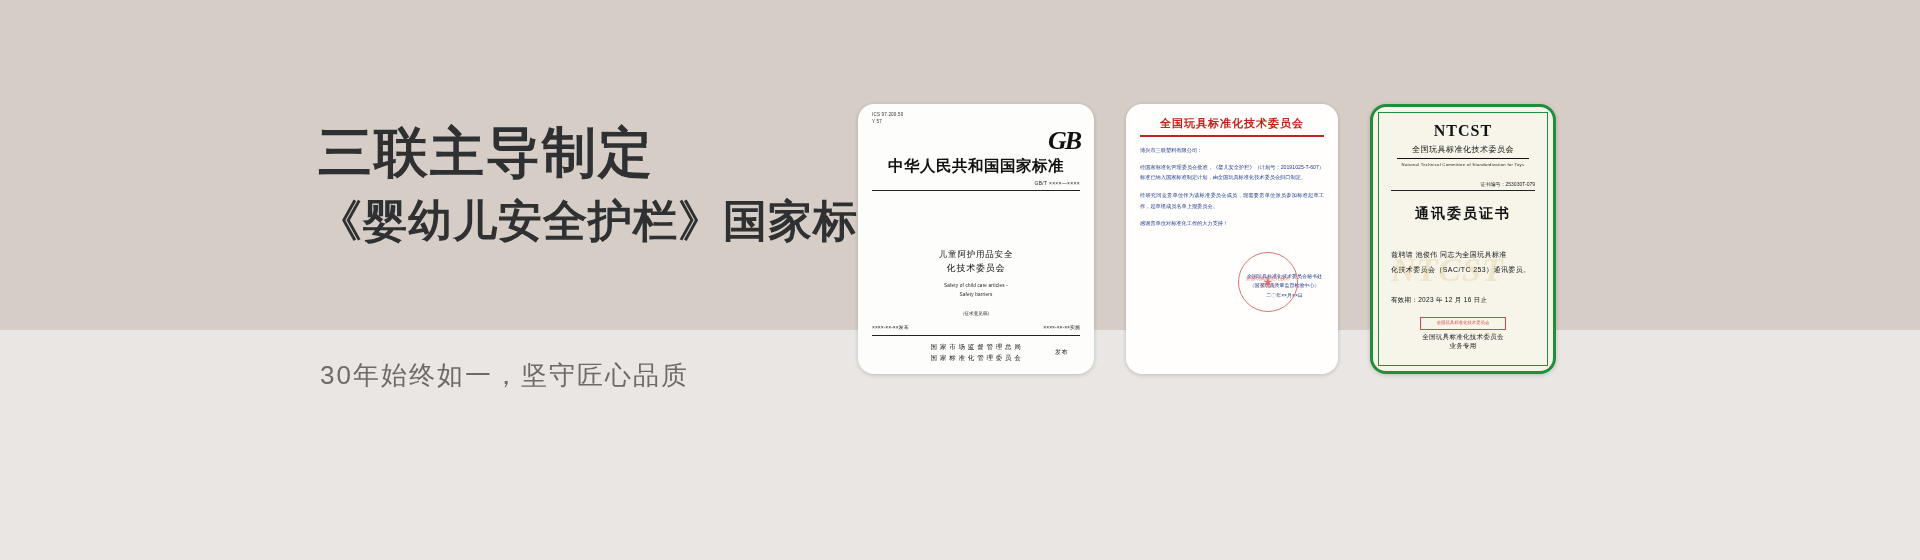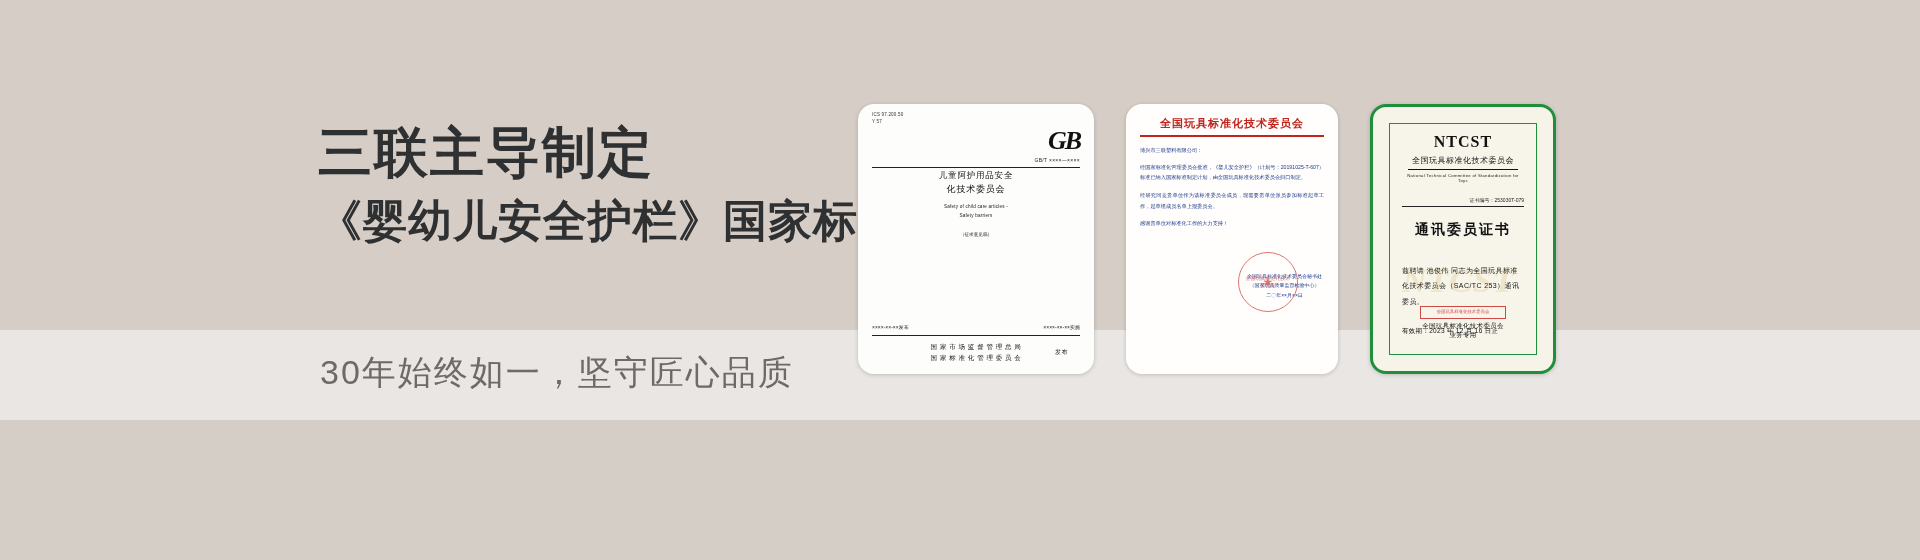--- a/index.html
+++ b/index.html
@@ -9,21 +9,21 @@
   body {
     width: 1920px;
     height: 560px;
     overflow: hidden;
     font-family: "Liberation Sans", sans-serif;
     background: #d5cec7;
   }
   .banner {
     position: relative;
     width: 1920px;
-    height: 420px;
+    height: 560px;
     background: linear-gradient(to bottom, #d6cfc8 0%, #d6cfc8 46%, #dbd6d1 46.2%, #e7e4e1 100%);
     overflow: hidden;
   }
   .bg-top {
     position: absolute;
     left: 0; top: 0;
     width: 1920px;
     height: 330px;
     background: #d5cdc6;
   }
@@ -56,22 +56,22 @@
     font-weight: bold;
     color: #2f3032;
     letter-spacing: 1px;
     line-height: 1.25;
     margin: 8px 0 0 0;
     white-space: nowrap;
   }
   .subline {
     position: absolute;
     left: 320px;
-    top: 350px;
-    font-size: 34px;
+    top: 358px;
+    font-size: 26px;
     color: #6d6a68;
     letter-spacing: 2px;
     white-space: nowrap;
   }
 
   
   .certs {
     position: absolute;
     left: 858px;
     top: 104px;
@@ -132,20 +132,21 @@
     color: #222;
     margin-top: 3px;
     letter-spacing: .3px;
   }
   .c1-rule {
     height: 1px;
     background: #222;
     margin-top: 4px;
   }
   .c1-mid {
+    margin-top: 56px;
     text-align: center;
   }
   .c1-mid-l1 {
     font-size: 8.5px;
     color: #111;
     letter-spacing: .8px;
     line-height: 1.7;
   }
   .c1-mid-l2 {
     font-size: 9px;
@@ -268,21 +269,21 @@
     font-size: 12px;
   }
 
   
   .cert3 {
     width: 186px;
     height: 270px;
     background: #f6f3e8;
     border: 3px solid #1f8f3c;
     box-sizing: border-box;
-    padding: 16px;
+    padding: 5px;
   }
   .c3-inner {
     border: 1.5px solid #1f8f3c;
     width: 100%;
     height: 100%;
     box-sizing: border-box;
     padding: 10px 12px;
     position: relative;
     background: #f7f5ea;
   }
@@ -401,20 +402,21 @@
   <div class="subline">30年始终如一，坚守匠心品质</div>
 
   <div class="certs">
 
     <div class="cert cert1">
       <div class="c1-codes" style="white-space:pre-line">ICS 97.200.50
 Y 57</div>
       <div class="c1-gb-row">
         <span class="c1-gb">GB</span>
       </div>
+      <div class="c1-title">中华人民共和国国家标准</div>
       <div class="c1-sub">GB/T ××××—××××</div>
       <div class="c1-rule"></div>
 
       <div class="c1-mid">
         <div class="c1-mid-l1">儿童阿护用品安全</div>
         <div class="c1-mid-l2">化技术委员会</div>
         <div class="c1-en">Safety of child care articles -</div>
         <div class="c1-en" style="margin-top:0">Safety barriers</div>
         <div class="c1-draft">（征求意见稿）</div>
       </div>

